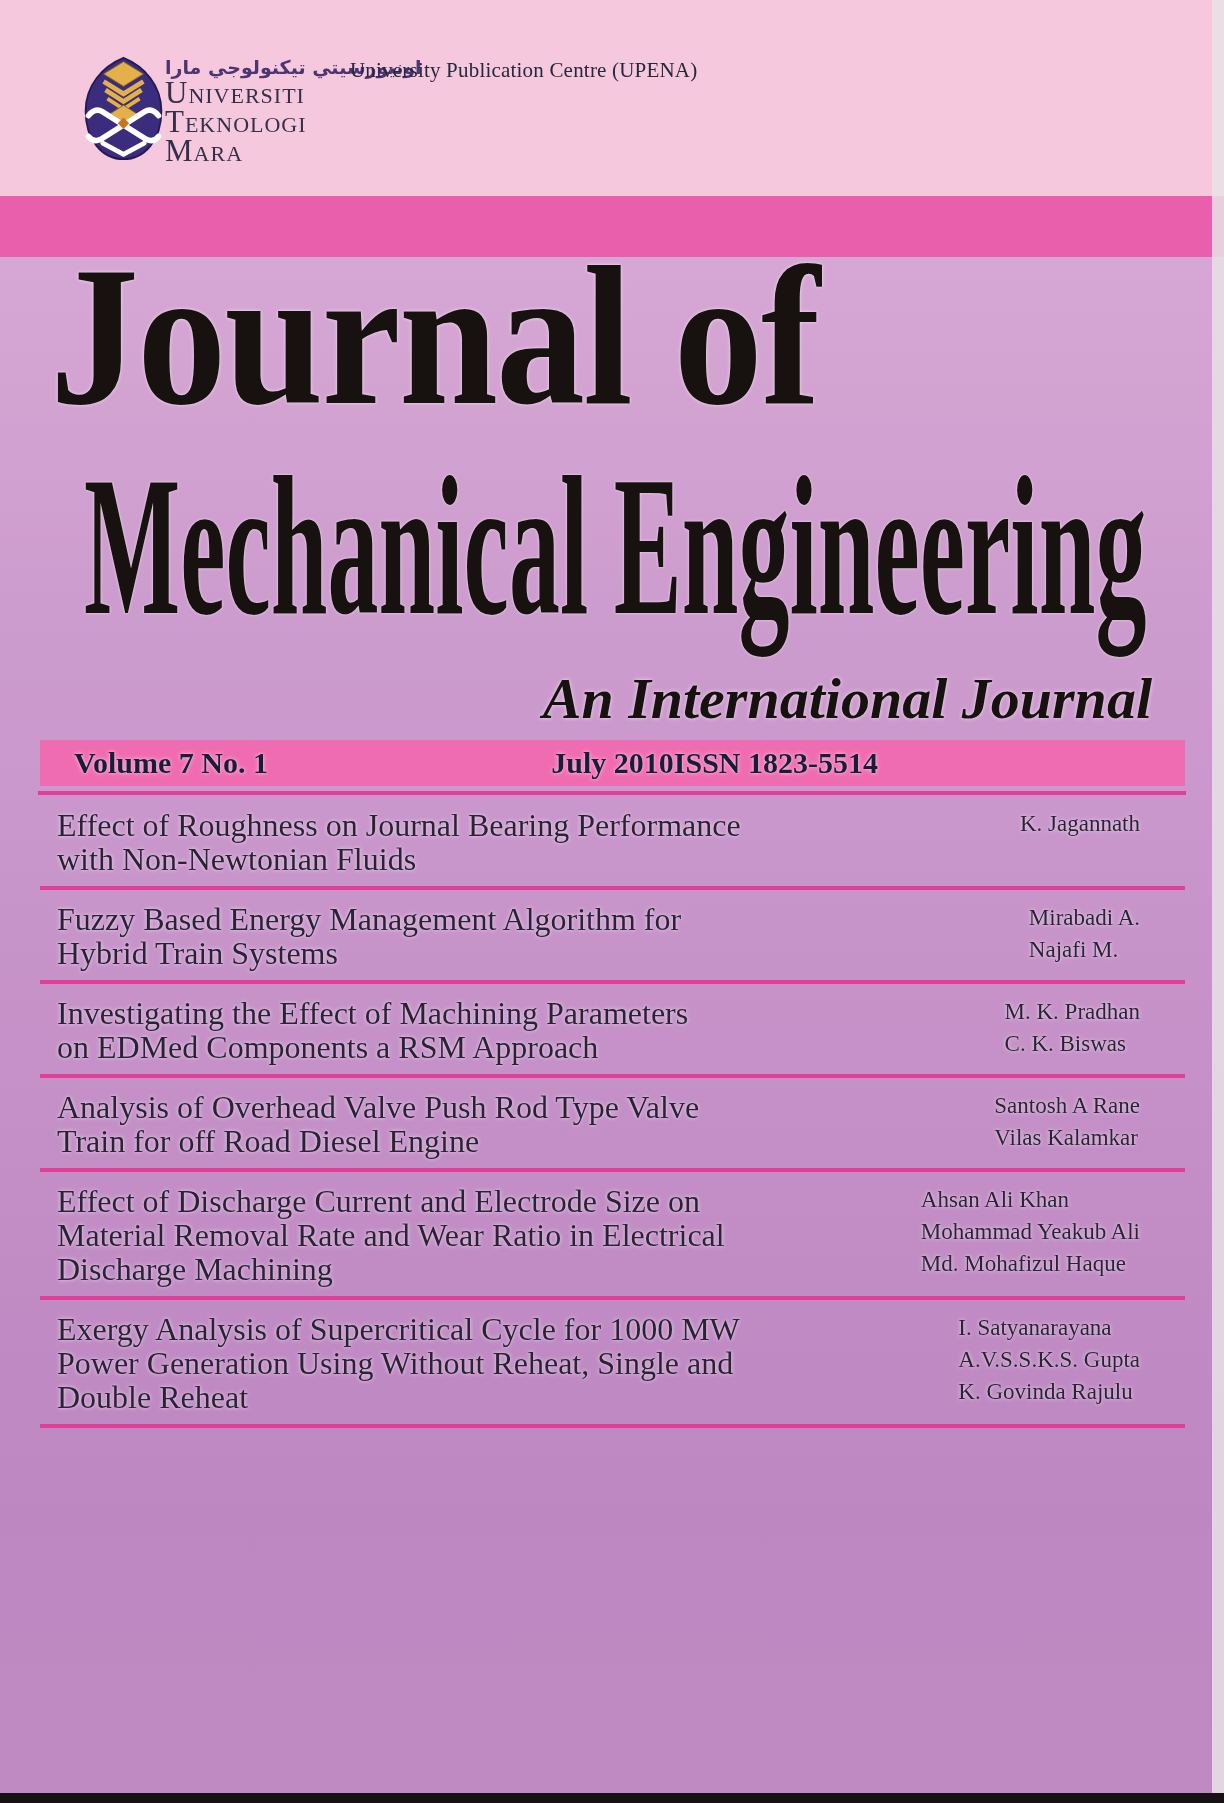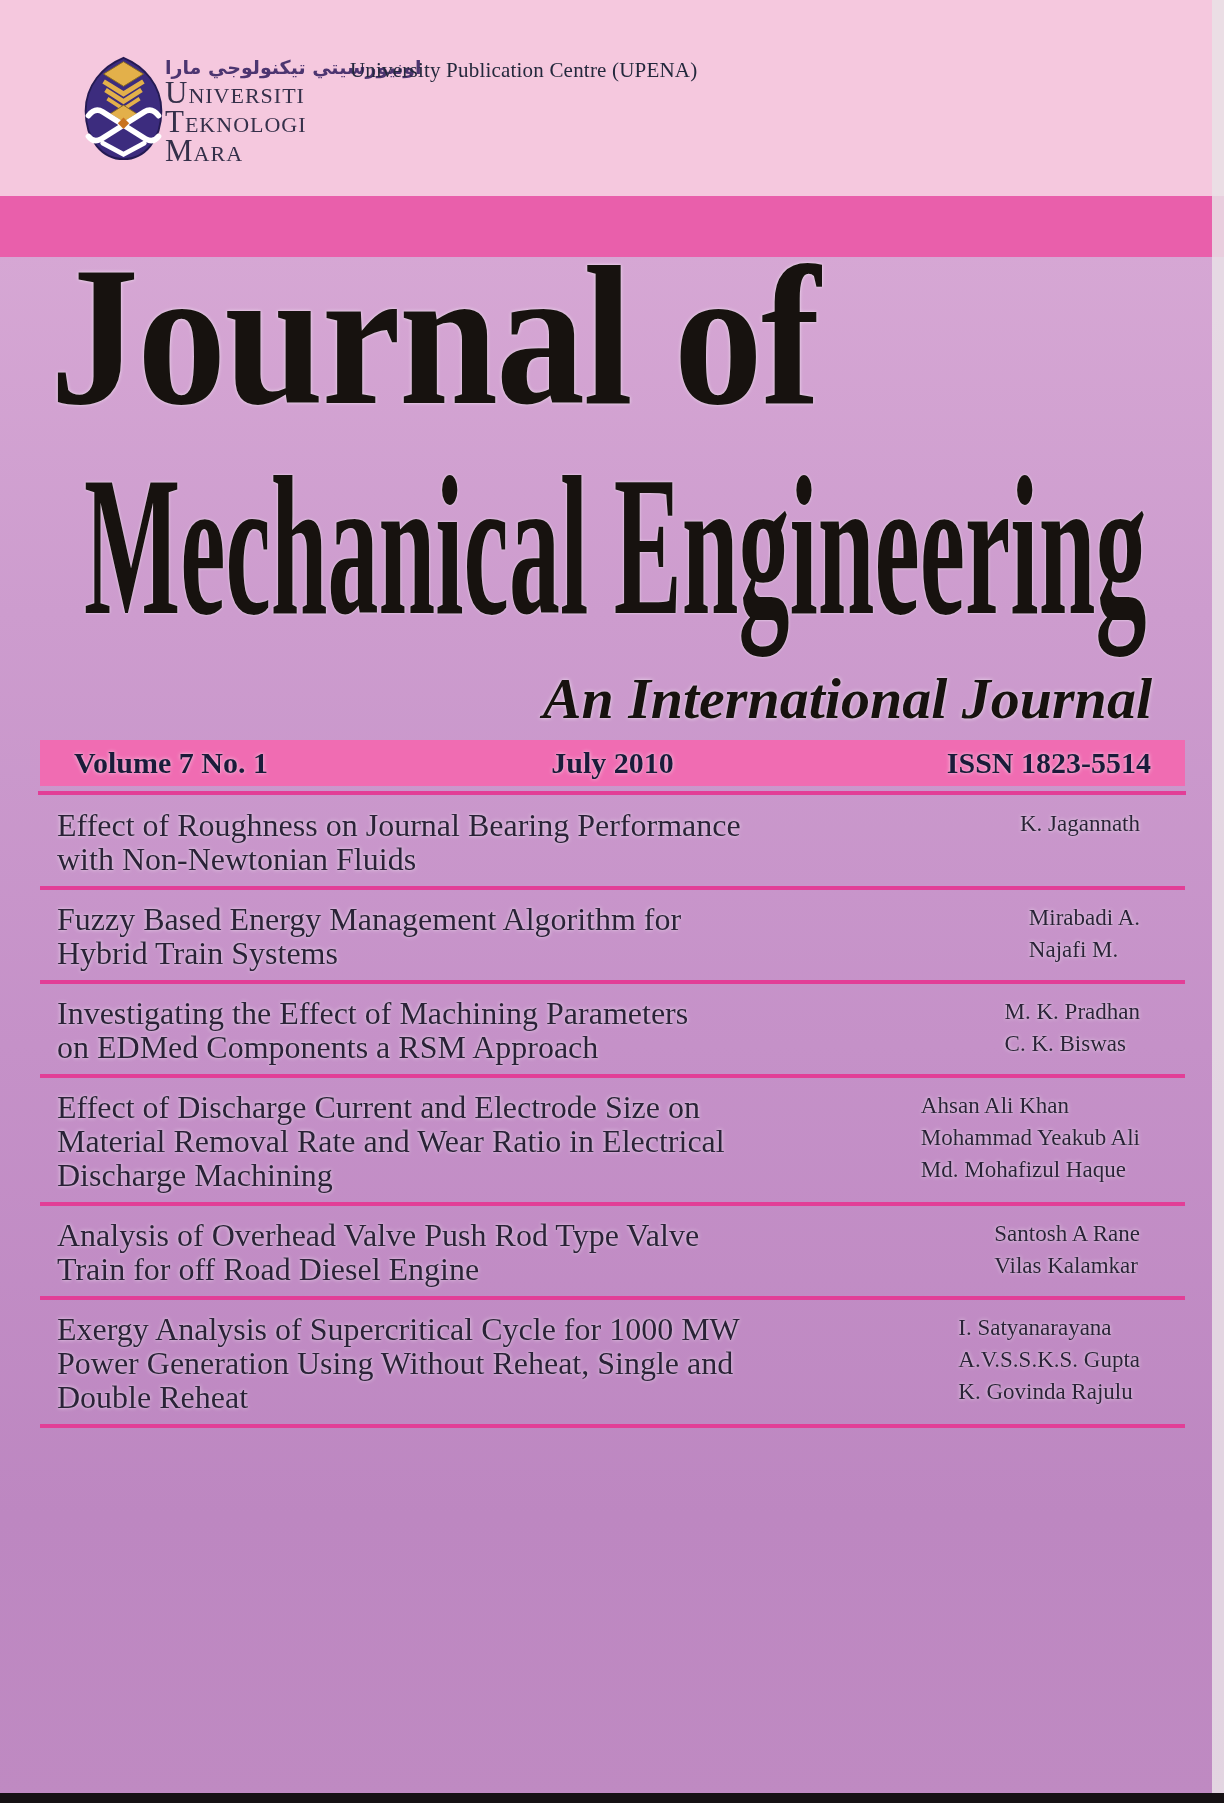--- a/index.html
+++ b/index.html
@@ -22,21 +22,21 @@
           transform:scaleX(.89);transform-origin:left top;white-space:nowrap;letter-spacing:-2px;}
   .title2{position:absolute;left:84px;top:446px;font-size:200px;line-height:1;font-weight:bold;color:#17120f;
           transform:scaleX(.51);transform-origin:left top;white-space:nowrap;}
   .subtitle{position:absolute;right:72px;top:670px;font-size:58px;line-height:1;font-weight:bold;font-style:italic;color:#17120f;white-space:nowrap;}
   
   .issue-bar{position:absolute;left:40px;top:740px;width:1145px;height:46px;background:var(--bar-pink,#f06cb2);
              display:flex;align-items:center;padding:0 34px;box-sizing:border-box;
              font-size:30px;font-weight:bold;color:#1b1b3a;}
   .issue-bar .left{flex:1;text-align:left;}
   .issue-bar .center{flex:0 0 auto;text-align:left;}
-  .issue-bar .right{flex:1;text-align:right;}
+  .issue-bar .right{flex:1;}
   .rule{position:absolute;left:38px;top:791px;width:1148px;height:4px;background:var(--rule-magenta,#e23e97);}
   
   .toc{position:absolute;left:40px;top:796px;width:1145px;}
   .toc-row{display:flex;justify-content:space-between;align-items:flex-start;
            padding:12px 45px 10px 17px;border-bottom:4px solid var(--rule-magenta,#e23e97);}
   .toc-title{font-size:32px;line-height:34px;color:#2b2238;white-space:pre-line;max-width:760px;}
   .toc-authors{font-size:23px;line-height:32px;color:#2b2238;text-align:left;white-space:pre-line;margin-top:0;}
   
   .right-edge{position:absolute;right:0;top:0;width:12px;height:100%;background:rgba(233,226,230,.85);}
   .bottom-bar{position:absolute;left:0;bottom:0;width:100%;height:10px;background:#161114;z-index:5;}
@@ -96,32 +96,32 @@
       <div class="toc-authors halo">Mirabadi A.
 Najafi M.</div>
     </div>
     <div class="toc-row">
       <div class="toc-title halo">Investigating the Effect of Machining Parameters
 on EDMed Components a RSM Approach</div>
       <div class="toc-authors halo">M. K. Pradhan
 C. K. Biswas</div>
     </div>
     <div class="toc-row">
+      <div class="toc-title halo">Analysis of Overhead Valve Push Rod Type Valve
+Train for off Road Diesel Engine</div>
+      <div class="toc-authors halo">Santosh A Rane
+Vilas Kalamkar</div>
+    </div>
+    <div class="toc-row">
       <div class="toc-title halo">Effect of Discharge Current and Electrode Size on
 Material Removal Rate and Wear Ratio in Electrical
 Discharge Machining</div>
       <div class="toc-authors halo">Ahsan Ali Khan
 Mohammad Yeakub Ali
 Md. Mohafizul Haque</div>
-    </div>
-    <div class="toc-row">
-      <div class="toc-title halo">Analysis of Overhead Valve Push Rod Type Valve
-Train for off Road Diesel Engine</div>
-      <div class="toc-authors halo">Santosh A Rane
-Vilas Kalamkar</div>
     </div>
     <div class="toc-row">
       <div class="toc-title halo">Exergy Analysis of Supercritical Cycle for 1000 MW
 Power Generation Using Without Reheat, Single and
 Double Reheat</div>
       <div class="toc-authors halo">I. Satyanarayana
 A.V.S.S.K.S. Gupta
 K. Govinda Rajulu</div>
     </div>
   </div>

